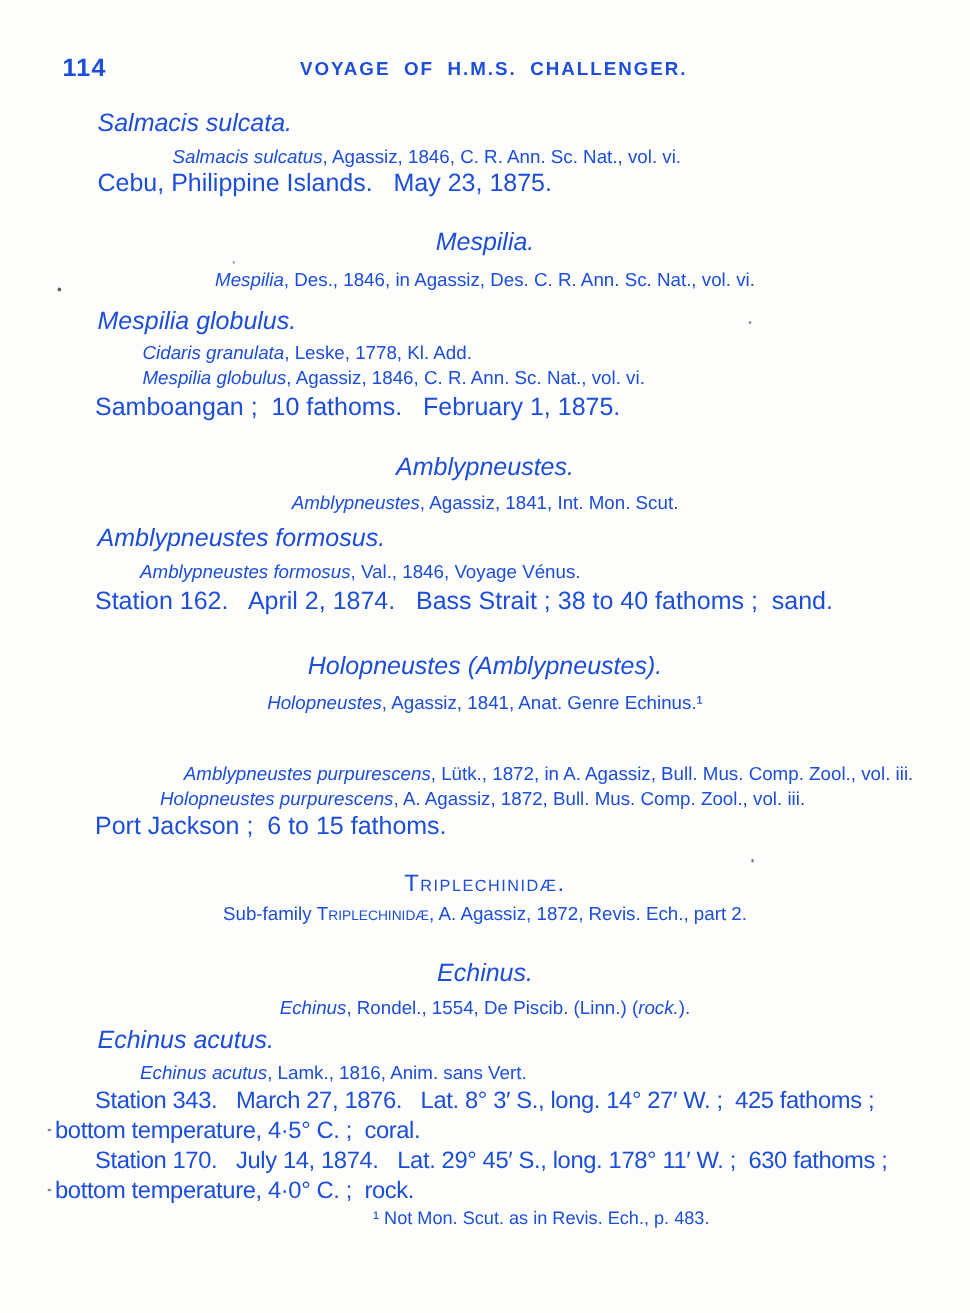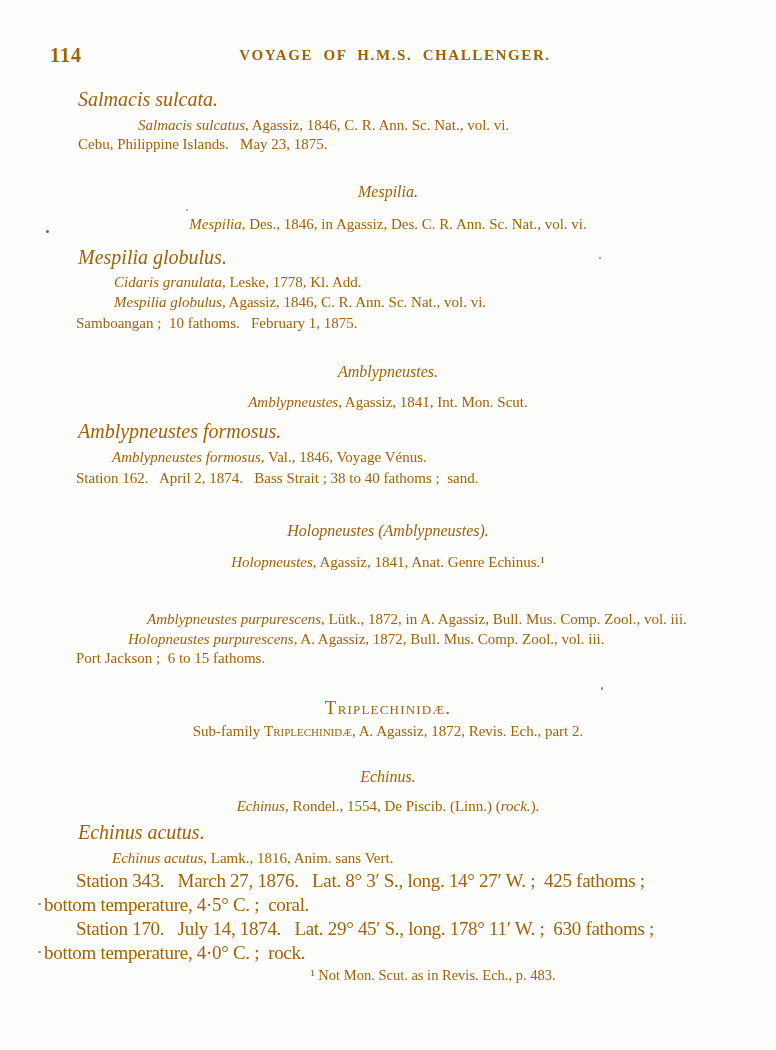--- a/index.html
+++ b/index.html
@@ -1,35 +1,35 @@
 <!DOCTYPE html>
 <html><head>
 <meta charset="utf-8">
 <style>
   html,body{margin:0;padding:0;background:#e8e8e8;}
   .page{
     position:relative;
     width:776px;height:1050px;
     margin:0 auto;
     background:#fdfdfc;
-    color:#a16207;
-    font-family:Liberation Serif, serif;
+    color:#1d4ed8;
+    font-family:Liberation Sans, sans-serif;
     overflow:hidden;
   }
   .abs{position:absolute;white-space:pre;}
   .center{left:0;right:0;text-align:center;white-space:pre;}
   .pageno{font-size:20px;font-weight:bold;letter-spacing:1px;}
   .runhead{font-size:15px;font-weight:bold;letter-spacing:1.6px;word-spacing:5px;padding-left:14px;}
   .sp-head{font-style:italic;font-size:20px;}
-  .gen-head{font-style:italic;font-size:16px;}
+  .gen-head{font-style:italic;font-size:20px;}
   .fam-head{font-variant:small-caps;font-size:19px;letter-spacing:1.2px;}
   .cite{font-size:15px;}
   .cite .it{font-style:italic;}
   .cite .sc{font-variant:small-caps;}
-  .body-line{font-size:15px;}
+  .body-line{font-size:20px;}
   .station{font-size:19px;letter-spacing:-0.3px;}
   .foot{font-size:14.5px;}
   .speck{position:absolute;background:#2a2a2a;border-radius:50%;opacity:.75;}
 </style>
 </head>
 <body>
 
 <div class="page">
 
   <div class="abs pageno" style="top:44px;left:50px;">114</div>

